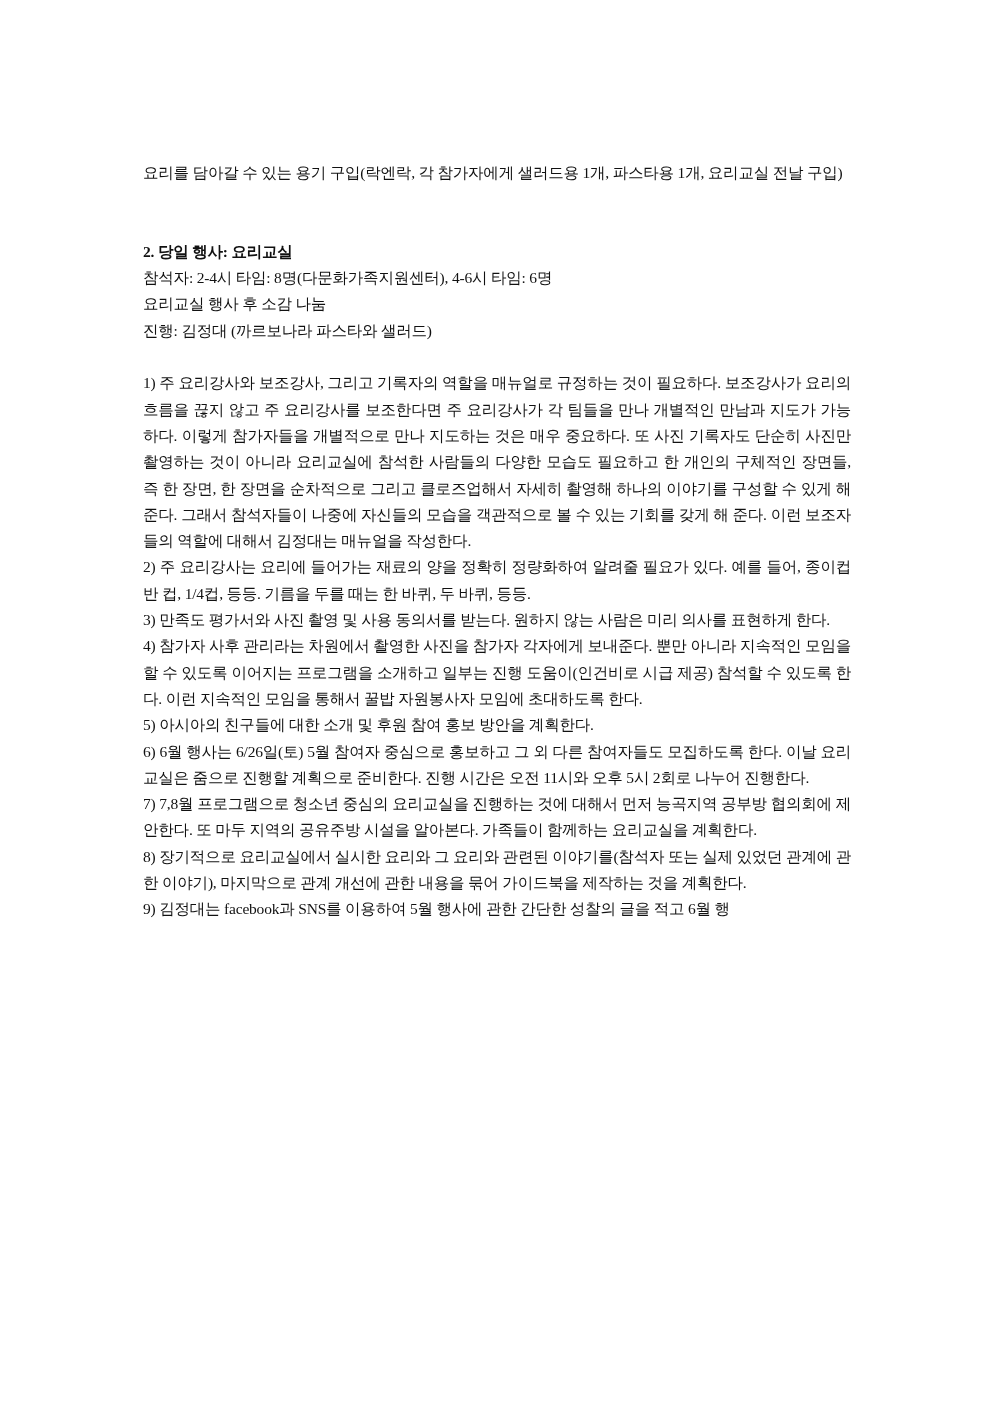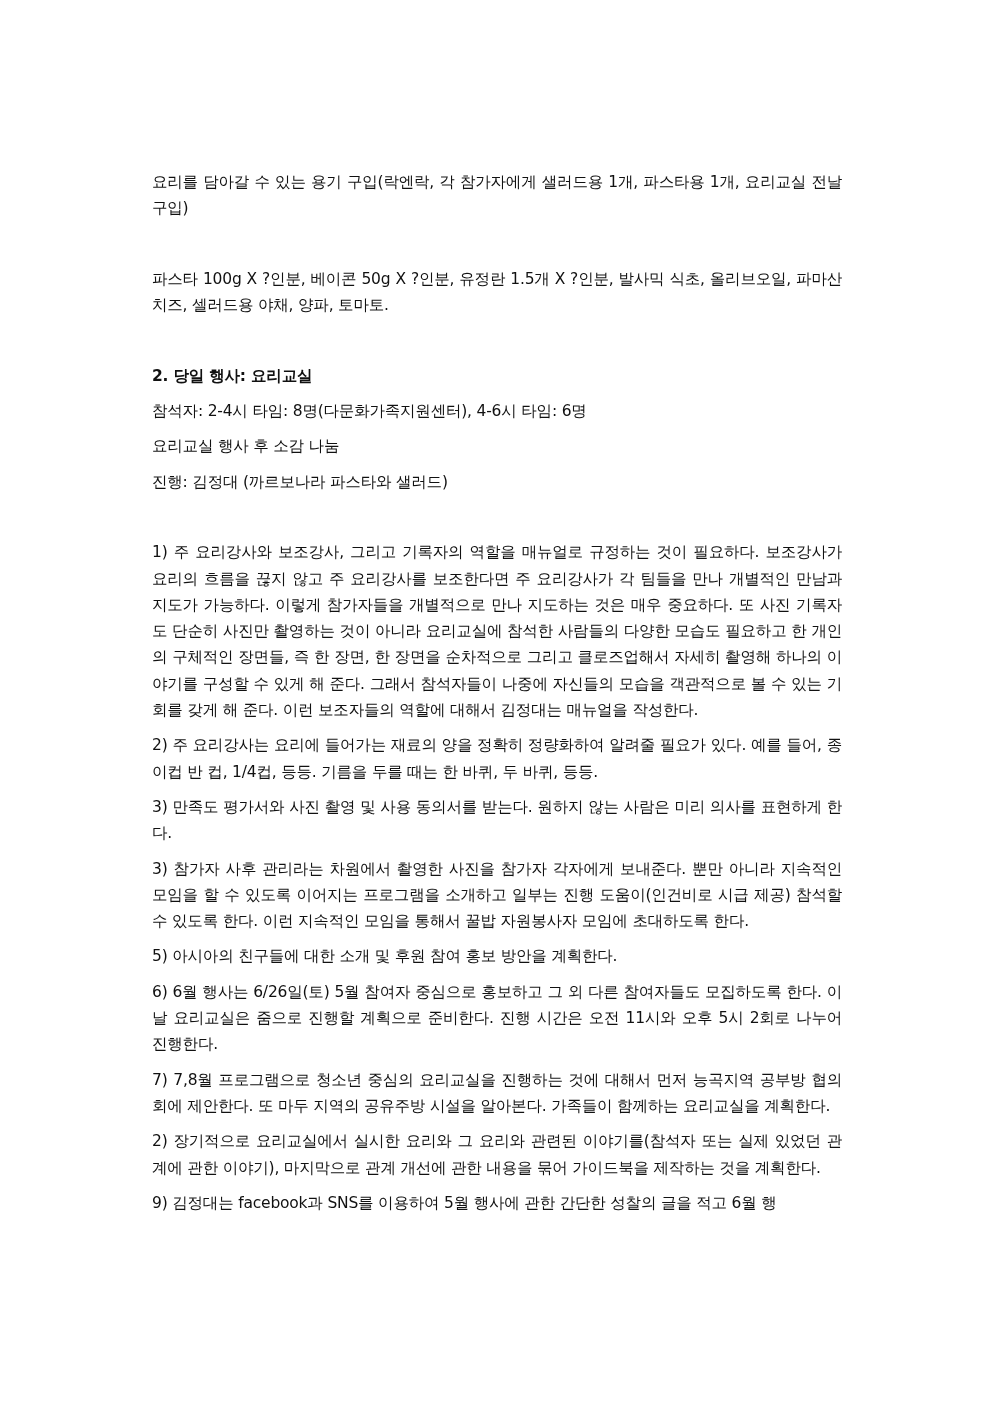--- a/index.html
+++ b/index.html
@@ -6,41 +6,40 @@
     body {
       width: 992px; height: 1403px; position: relative; overflow: hidden;
       font-family: "DejaVu Sans", "Liberation Sans", sans-serif;
       color: #111111;
     }
     .page {
       position: absolute; left: 143px; top: 160px; width: 708px;
       font-size: 15.5px; line-height: 26.3px;
       text-align: justify; letter-spacing: -0.2px;
     }
-    .page p { margin: 9px; }
+    .page p { margin: 0; font-family: Liberation Serif, serif; }
     .blank { height: 26.3px; }
     .heading { font-weight: bold; }
   </style>
 </head>
 <body>
 
 <div class="page">
   <p>요리를 담아갈 수 있는 용기 구입(락엔락, 각 참가자에게 샐러드용 1개, 파스타용 1개, 요리교실 전날 구입)</p>
   <div class="blank"></div>
-  <p>파스타 100g X ?인분, 베이콘 50g X ?인분, 유정란 1.5개 X ?인분, 발사믹 식초, 올리브오일, 파마산 치즈, 셀러드용 야채, 양파, 토마토.</p>
   <div class="blank"></div>
 
   <p class="heading">2. 당일 행사: 요리교실</p>
   <p>참석자: 2-4시 타임: 8명(다문화가족지원센터), 4-6시 타임: 6명</p>
   <p>요리교실 행사 후 소감 나눔</p>
   <p>진행: 김정대 (까르보나라 파스타와 샐러드)</p>
   <div class="blank"></div>
 
   <p>1) 주 요리강사와 보조강사, 그리고 기록자의 역할을 매뉴얼로 규정하는 것이 필요하다. 보조강사가 요리의 흐름을 끊지 않고 주 요리강사를 보조한다면 주 요리강사가 각 팀들을 만나 개별적인 만남과 지도가 가능하다. 이렇게 참가자들을 개별적으로 만나 지도하는 것은 매우 중요하다. 또 사진 기록자도 단순히 사진만 촬영하는 것이 아니라 요리교실에 참석한 사람들의 다양한 모습도 필요하고 한 개인의 구체적인 장면들, 즉 한 장면, 한 장면을 순차적으로 그리고 클로즈업해서 자세히 촬영해 하나의 이야기를 구성할 수 있게 해 준다. 그래서 참석자들이 나중에 자신들의 모습을 객관적으로 볼 수 있는 기회를 갖게 해 준다. 이런 보조자들의 역할에 대해서 김정대는 매뉴얼을 작성한다.</p>
   <p>2) 주 요리강사는 요리에 들어가는 재료의 양을 정확히 정량화하여 알려줄 필요가 있다. 예를 들어, 종이컵 반 컵, 1/4컵, 등등. 기름을 두를 때는 한 바퀴, 두 바퀴, 등등.</p>
   <p>3) 만족도 평가서와 사진 촬영 및 사용 동의서를 받는다. 원하지 않는 사람은 미리 의사를 표현하게 한다.</p>
-  <p>3) 참가자 사후 관리라는 차원에서 촬영한 사진을 참가자 각자에게 보내준다. 뿐만 아니라 지속적인 모임을 할 수 있도록 이어지는 프로그램을 소개하고 일부는 진행 도움이(인건비로 시급 제공) 참석할 수 있도록 한다. 이런 지속적인 모임을 통해서 꿀밥 자원봉사자 모임에 초대하도록 한다.</p>
+  <p>4) 참가자 사후 관리라는 차원에서 촬영한 사진을 참가자 각자에게 보내준다. 뿐만 아니라 지속적인 모임을 할 수 있도록 이어지는 프로그램을 소개하고 일부는 진행 도움이(인건비로 시급 제공) 참석할 수 있도록 한다. 이런 지속적인 모임을 통해서 꿀밥 자원봉사자 모임에 초대하도록 한다.</p>
   <p>5) 아시아의 친구들에 대한 소개 및 후원 참여 홍보 방안을 계획한다.</p>
   <p>6) 6월 행사는 6/26일(토) 5월 참여자 중심으로 홍보하고 그 외 다른 참여자들도 모집하도록 한다. 이날 요리교실은 줌으로 진행할 계획으로 준비한다. 진행 시간은 오전 11시와 오후 5시 2회로 나누어 진행한다.</p>
   <p>7) 7,8월 프로그램으로 청소년 중심의 요리교실을 진행하는 것에 대해서 먼저 능곡지역 공부방 협의회에 제안한다. 또 마두 지역의 공유주방 시설을 알아본다. 가족들이 함께하는 요리교실을 계획한다.</p>
-  <p>2) 장기적으로 요리교실에서 실시한 요리와 그 요리와 관련된 이야기를(참석자 또는 실제 있었던 관계에 관한 이야기), 마지막으로 관계 개선에 관한 내용을 묶어 가이드북을 제작하는 것을 계획한다.</p>
+  <p>8) 장기적으로 요리교실에서 실시한 요리와 그 요리와 관련된 이야기를(참석자 또는 실제 있었던 관계에 관한 이야기), 마지막으로 관계 개선에 관한 내용을 묶어 가이드북을 제작하는 것을 계획한다.</p>
   <p>9) 김정대는 facebook과 SNS를 이용하여 5월 행사에 관한 간단한 성찰의 글을 적고 6월 행</p>
 </div>
 
 </body></html>

